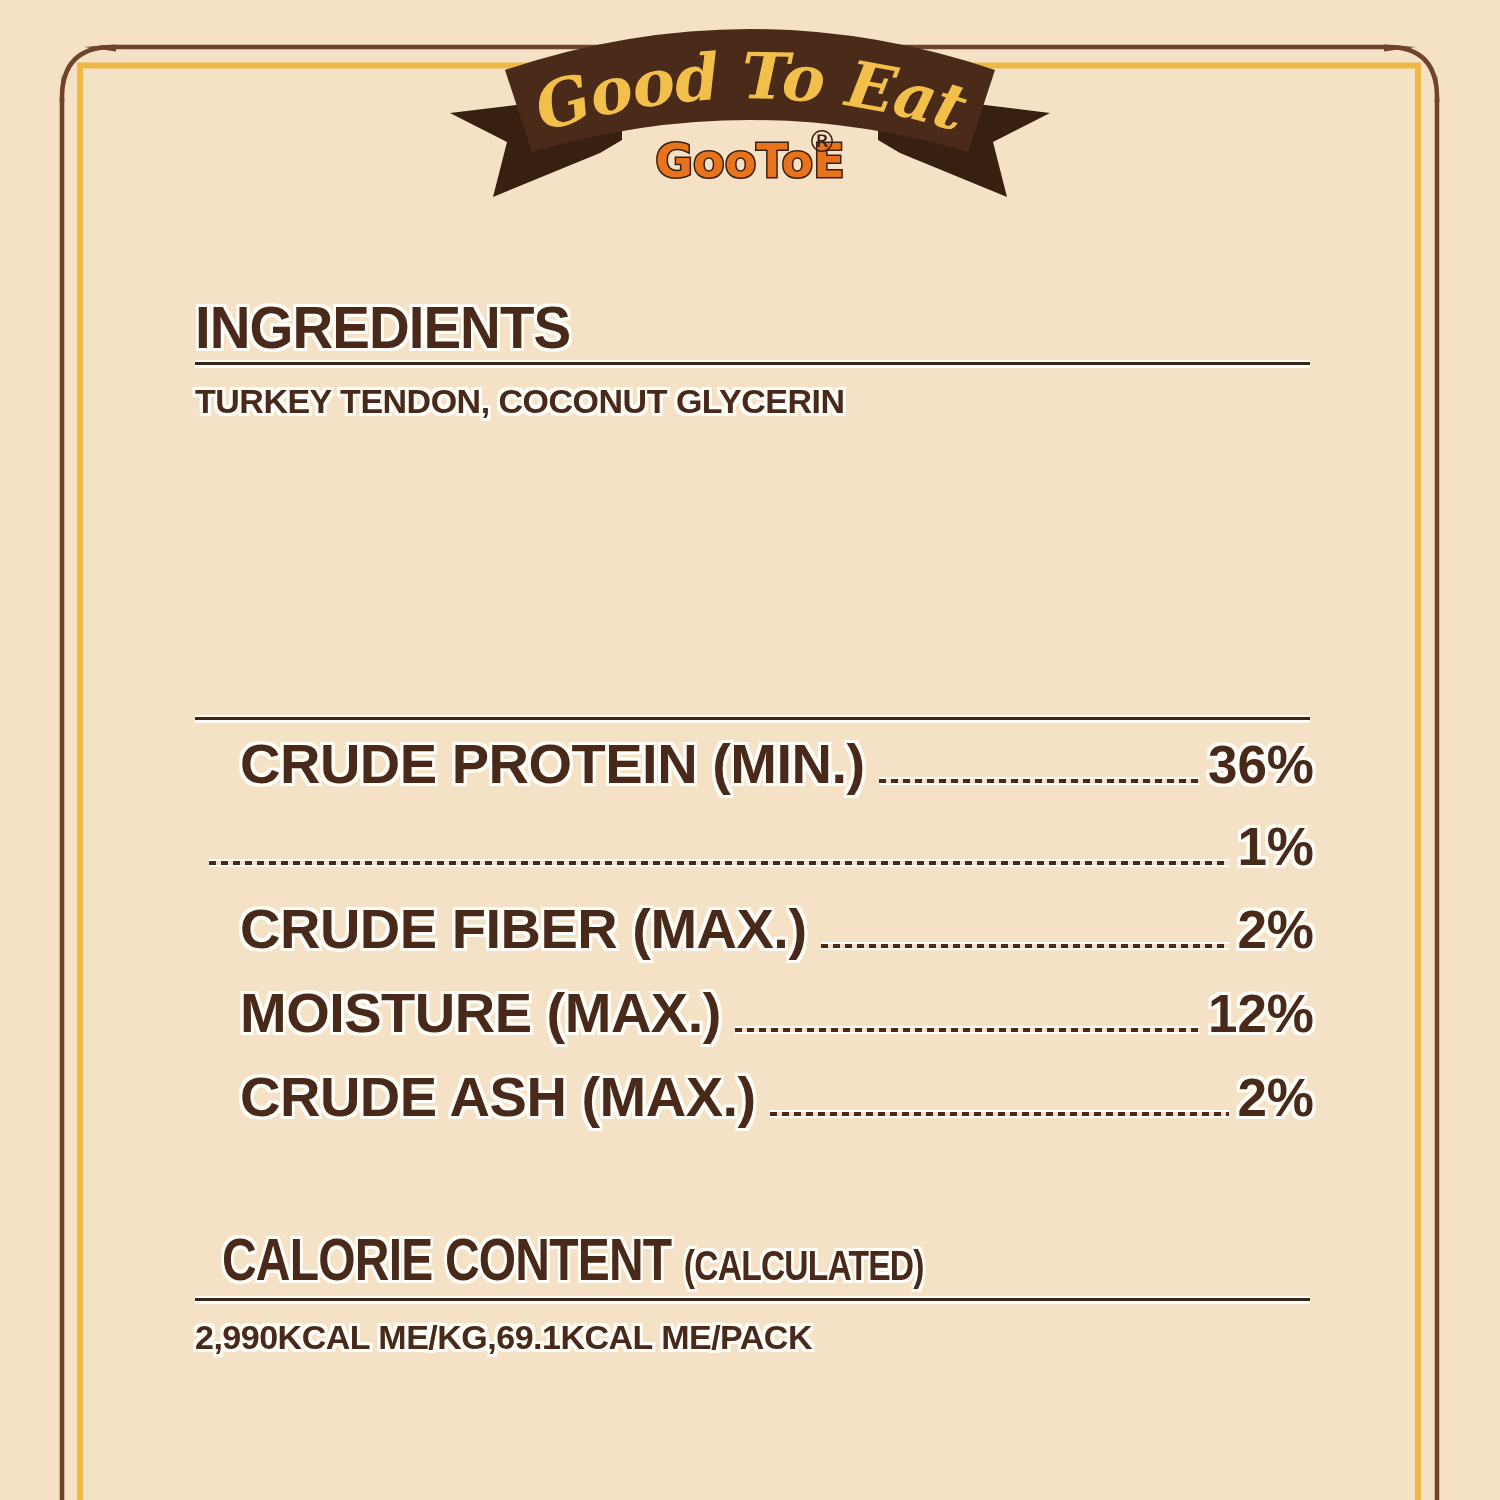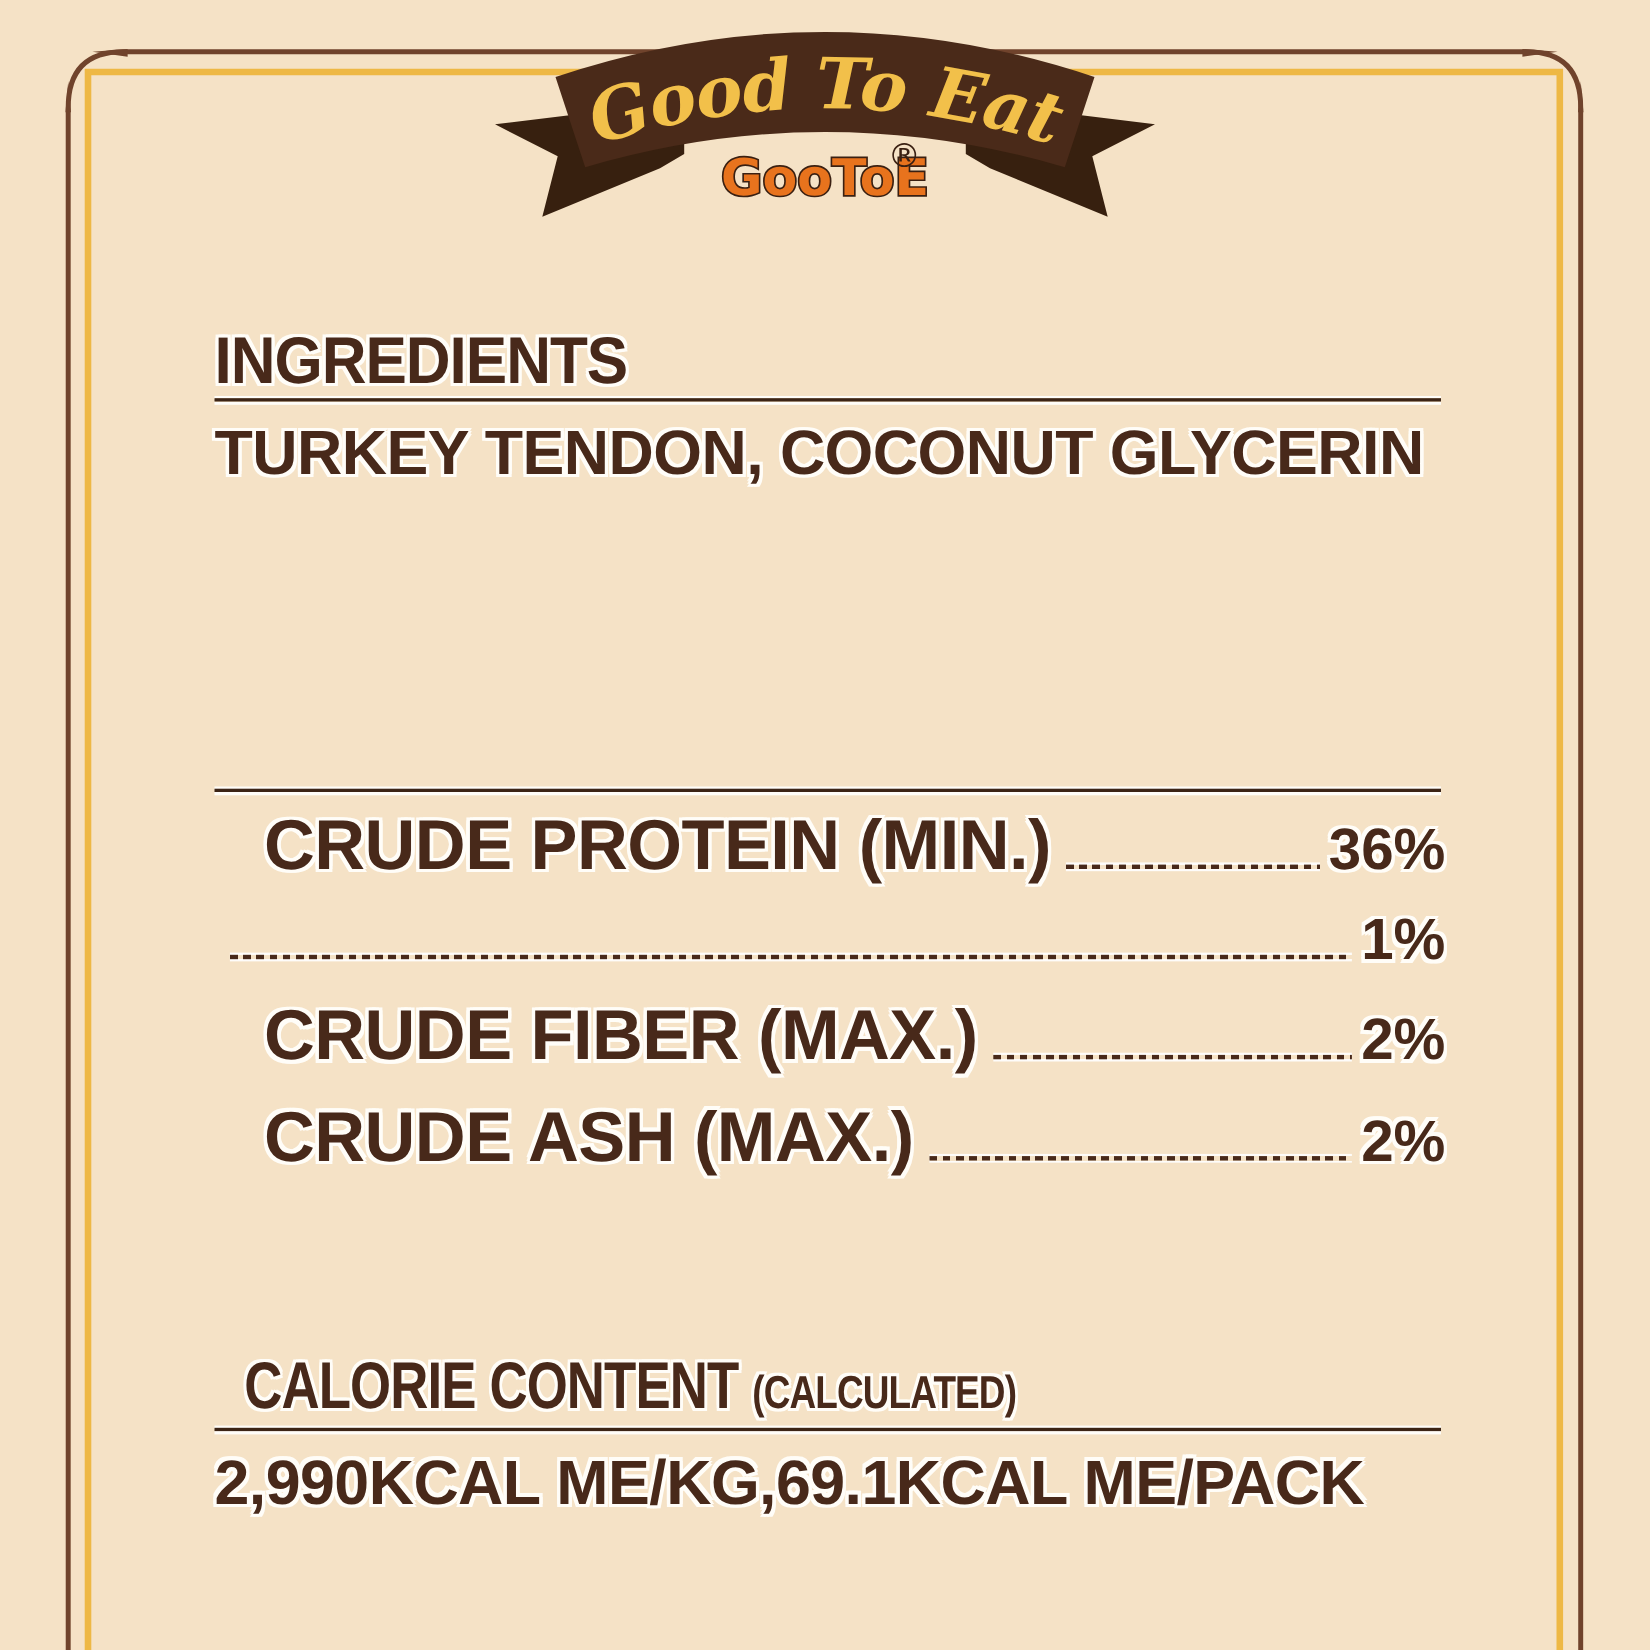--- a/index.html
+++ b/index.html
@@ -20,31 +20,31 @@
       3px 3px 0 var(--o), -3px -3px 0 var(--o), 3px -3px 0 var(--o), -3px 3px 0 var(--o);
   }
   .sec-title{
     font-size:60px; font-weight:bold; line-height:1; white-space:nowrap;
     letter-spacing:-1px;
   }
   .condensed{display:inline-block; transform:scaleX(0.80); transform-origin:left bottom;}
   .semicondensed{display:inline-block; transform:scaleX(0.94); transform-origin:left bottom;}
   .sub-note{font-size:42px; letter-spacing:-1px;}
   .body-line{
-    font-size:57px; font-weight:bold; line-height:1; white-space:nowrap; letter-spacing:-0.5px;
+    font-size:34px; font-weight:bold; line-height:1; white-space:nowrap; letter-spacing:-0.5px;
   }
   .rule{
     height:0; border-top:3px solid #3c2415;
     box-shadow:0 3px 0 #fffdf8, 0 -2px 0 #fffdf8;
   }
   .ga-rows{left:195px; right:186px; top:736px;}
   .ga-row{
     display:flex; align-items:baseline; margin-bottom:28px; line-height:1;
   }
-  .ga-label{font-size:64px; font-weight:bold; white-space:nowrap; letter-spacing:-0.5px;padding-left:45px;}
+  .ga-label{font-size:56px; font-weight:bold; white-space:nowrap; letter-spacing:-0.5px;padding-left:45px;}
   .ga-leader{
     flex:1; height:4px; align-self:baseline; margin:0 8px -1px 14px;
     background:repeating-linear-gradient(90deg,#48291a 0 7px,transparent 7px 12px);
     box-shadow:0 2px 0 rgba(255,255,255,.9), 0 -2px 0 rgba(255,255,255,.9);
   }
   .ga-value{font-size:53px; font-weight:bold; white-space:nowrap;}
 </style>
 </head>
 <body>
 
@@ -97,20 +97,25 @@
     <div class="ga-row">
       <div class="ga-leader"></div>
       <span class="ga-value outlined">1%</span>
     </div>
     <div class="ga-row">
       <span class="ga-label outlined">CRUDE FIBER (MAX.)</span>
       <div class="ga-leader"></div>
       <span class="ga-value outlined">2%</span>
     </div>
     <div class="ga-row">
+      <span class="ga-label outlined">MOISTURE (MAX.)</span>
+      <div class="ga-leader"></div>
+      <span class="ga-value outlined">12%</span>
+    </div>
+    <div class="ga-row">
       <span class="ga-label outlined">CRUDE ASH (MAX.)</span>
       <div class="ga-leader"></div>
       <span class="ga-value outlined">2%</span>
     </div>
   </div>
 
   <div class="abs sec-title outlined" style="left:195px;top:1230px;margin-left:27px;">
     <span class="condensed"><span>CALORIE CONTENT</span>&nbsp;<span class="sub-note">(CALCULATED)</span></span>
   </div>
   <div class="abs rule" style="left:195px;top:1298px;width:1115px;"></div>

